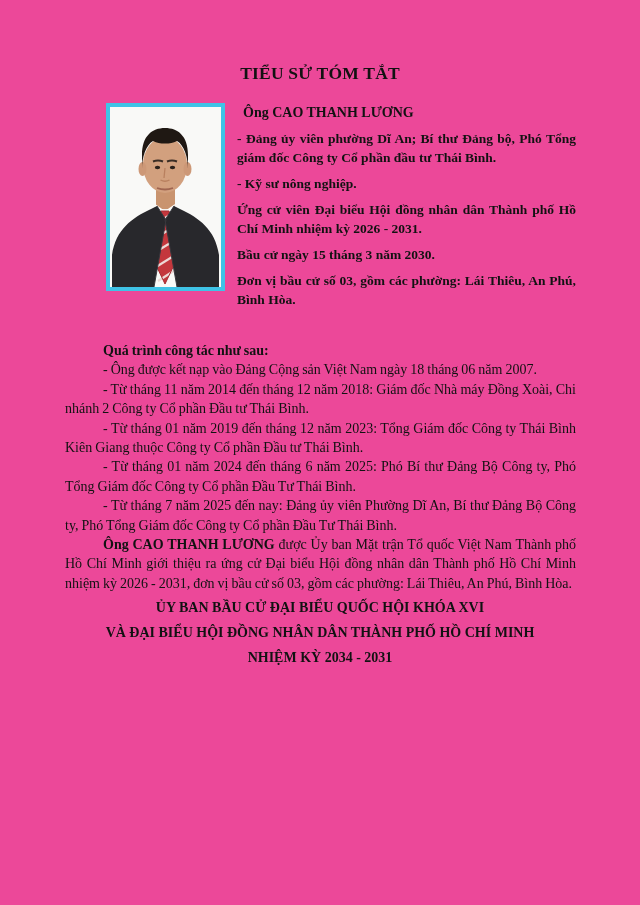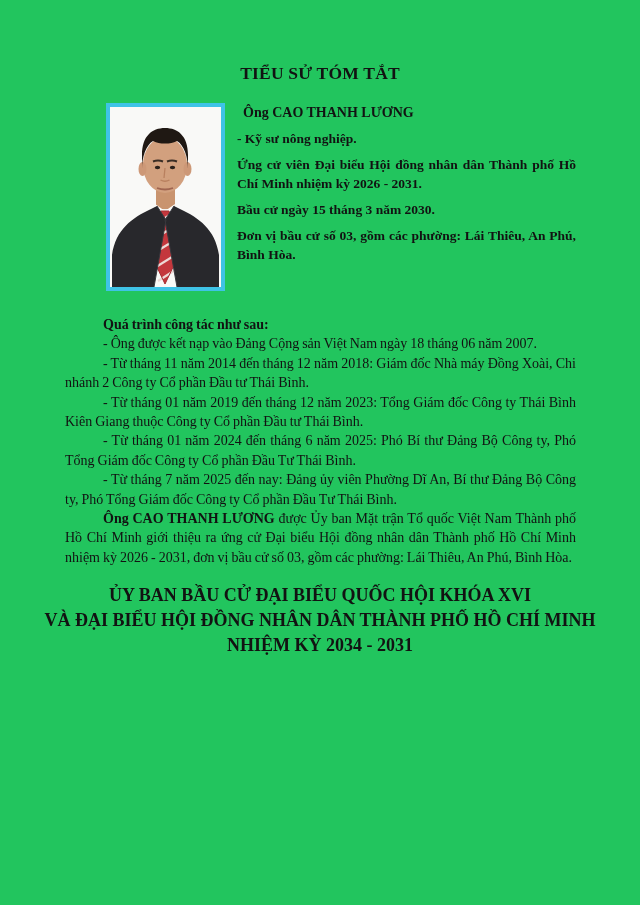--- a/index.html
+++ b/index.html
@@ -4,21 +4,21 @@
 <style>
   html, body {
     margin: 0;
     padding: 0;
     background: #ffffff;
   }
   .page {
     position: relative;
     width: 640px;
     height: 905px;
-    background: #22c55e;
+    background: #ec4899;
     color: #121212;
     font-family: "Liberation Serif", "DejaVu Serif", serif;
     overflow: hidden;
   }
   .doc-title {
     margin: 60px 0 0 0;
     text-align: center;
     font-size: 17.5px;
     font-weight: bold;
     line-height: 26px;
@@ -60,24 +60,24 @@
     line-height: 19.4px;
     text-align: justify;
     word-spacing: -0.5px;
   }
   .bio p {
     margin: 0;
     text-indent: 38px;
   }
   .bio p.bold { font-weight: bold; }
   .footer {
-    margin: 16px 30px 0 30px;
+    margin: 2px 30px 0 30px;
     text-align: center;
     font-weight: bold;
-    font-size: 18px;
+    font-size: 14px;
     line-height: 25px;
   }
   .footer p { margin: 0; }
 </style>
 </head>
 <body>
 
 <div class="page">
 
   <h1 class="doc-title">TIỂU SỬ TÓM TẮT</h1>
@@ -130,20 +130,21 @@
 
         <path d="M2,180 L2,148 C6,122 22,111 41,102 L47,99 L56,113 L44,180 Z" fill="#28282c"></path>
         <path d="M109,180 L109,148 C105,122 89,111 70,102 L64,99 L55,113 L67,180 Z" fill="#28282c"></path>
         <path d="M47,99 L56,113 L44,180" fill="none" stroke="#38383e" stroke-width="1"></path>
         <path d="M64,99 L55,113 L67,180" fill="none" stroke="#38383e" stroke-width="1"></path>
       </svg>
     </div>
 
     <div class="profile-info">
       <p class="name">Ông CAO THANH LƯƠNG</p>
+      <p class="info-item">- Đảng ủy viên phường Dĩ An; Bí thư Đảng bộ, Phó Tổng giám đốc Công ty Cổ phần đầu tư Thái Bình.</p>
       <p class="info-item">- Kỹ sư nông nghiệp.</p>
       <p class="info-item">Ứng cử viên Đại biểu Hội đồng nhân dân Thành phố Hồ Chí Minh nhiệm kỳ 2026 - 2031.</p>
       <p class="info-item">Bầu cử ngày 15 tháng 3 năm 2030.</p>
       <p class="info-item">Đơn vị bầu cử số 03, gồm các phường: Lái Thiêu, An Phú, Bình Hòa.</p>
     </div>
   </div>
 
   <div class="bio">
     <p class="bold">Quá trình công tác như sau:</p>
     <p>- Ông được kết nạp vào Đảng Cộng sản Việt Nam ngày 18 tháng 06 năm 2007.</p>

